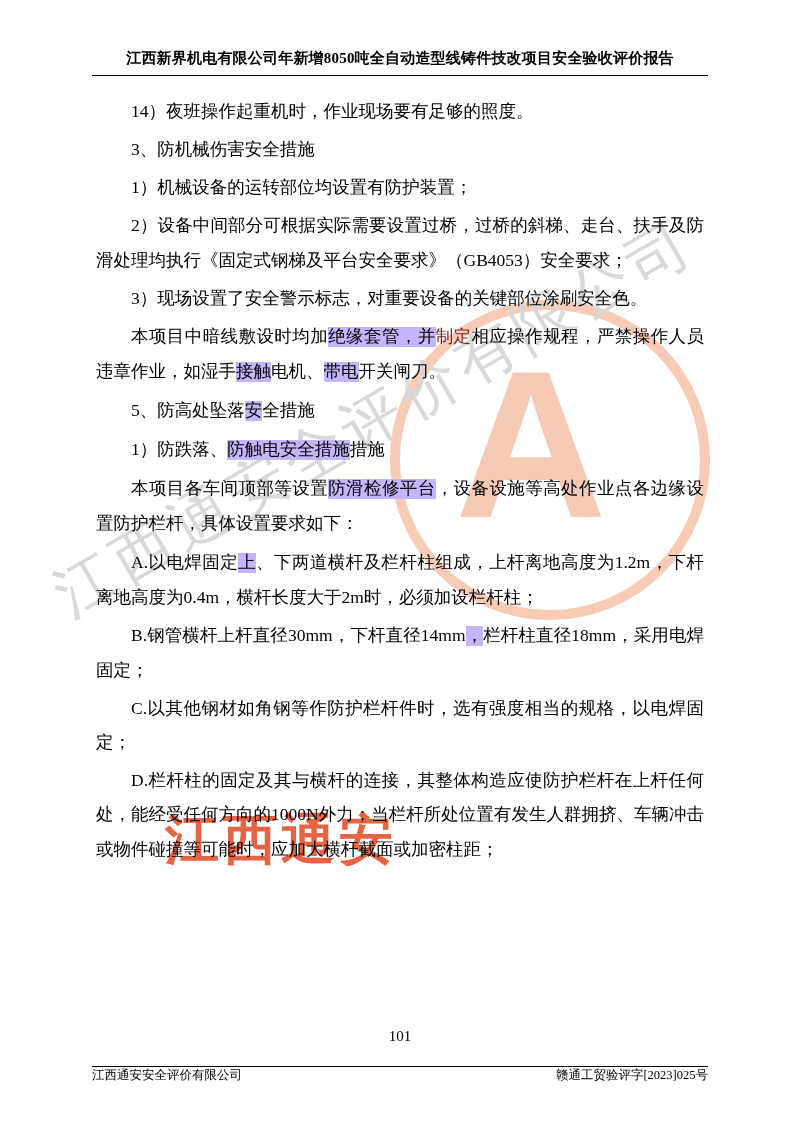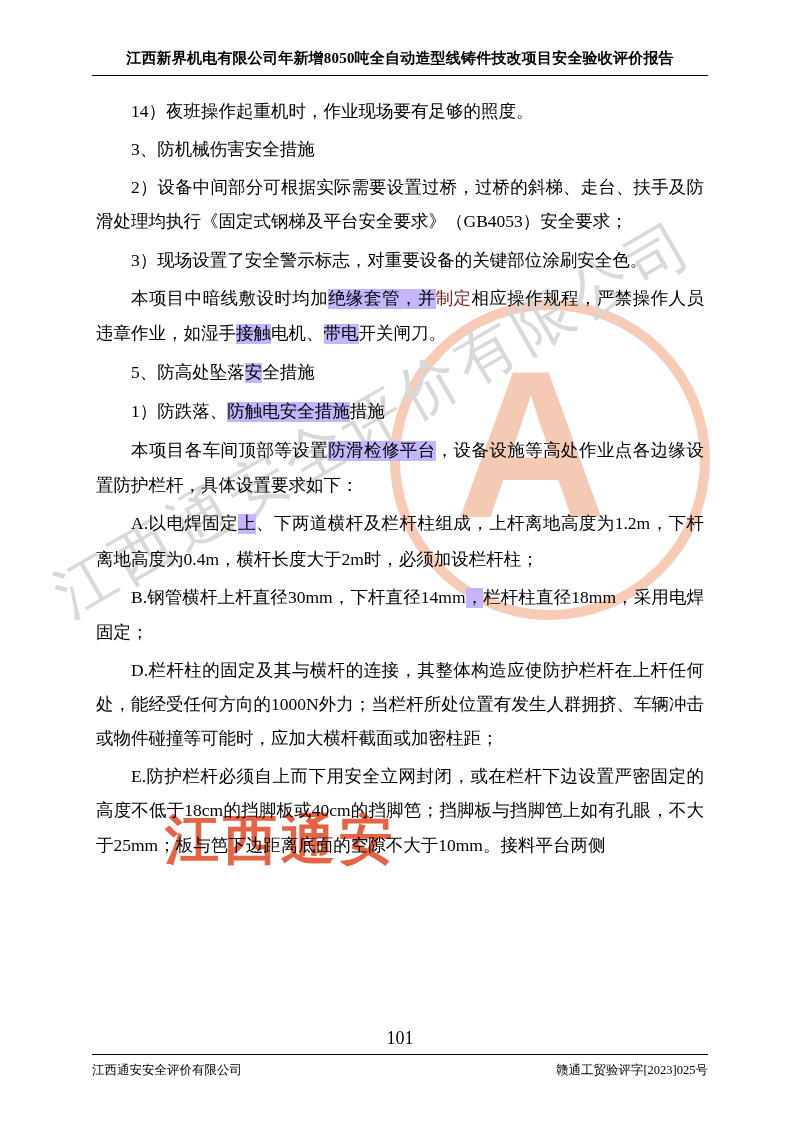--- a/index.html
+++ b/index.html
@@ -120,32 +120,31 @@
 
   
   .footer {
     position: absolute;
     left: 92px;
     top: 1028px;
     width: 616px;
   }
   .footer-pageno {
     text-align: center;
-    font-size: 18px;
+    font-size: 15px;
     font-family: "Liberation Serif", serif;
-    margin-bottom: 5px;
+    margin-bottom: 21px;
   }
   .footer-rule {
     border-top: 1.1px solid #000;
     width: 100%;
   }
   .footer-row {
     display: flex;
     justify-content: space-between;
-    margin-top: 7px;
     font-size: 12.5px;
   }
 </style>
 </head>
 <body>
 
 <div class="page">
 
   <div class="watermark">
     <div class="wm-ring"></div>
@@ -157,30 +156,31 @@
   <div class="content">
 
     <div class="header">
       <div class="header-title">江西新界机电有限公司年新增8050吨全自动造型线铸件技改项目安全验收评价报告</div>
       <div class="header-rule"></div>
     </div>
 
     <div class="body" id="body-root">
         <p class="para indent2">14）夜班操作起重机时，作业现场要有足够的照度。</p>
         <p class="para indent2">3、防机械伤害安全措施</p>
+        <p class="para indent2">1）机械设备的运转部位均设置有防护装置；</p>
         <p class="para indent2">2）设备中间部分可根据实际需要设置过桥，过桥的斜梯、走台、扶手及防滑处理均执行《固定式钢梯及平台安全要求》（GB4053）安全要求；</p>
         <p class="para indent2">3）现场设置了安全警示标志，对重要设备的关键部位涂刷安全色。</p>
         <p class="para indent2"><span>本项目中暗线敷设时均加</span><span class="hl">绝缘套管，并</span><span class="hl-red">制定</span><span>相应操作规程，严禁操作人员违章作业，如湿手</span><span class="hl">接触</span><span>电机、</span><span class="hl">带电</span><span>开关闸刀。</span></p>
         <p class="para indent2"><span>5、防高处坠落</span><span class="hl">安</span><span>全措施</span></p>
         <p class="para indent2"><span>1）防跌落、</span><span class="hl">防触电安全措施</span><span>措施</span></p>
         <p class="para indent2"><span>本项目各车间顶部等设置</span><span class="hl">防滑检修平台</span><span>，设备设施等高处作业点各边缘设置防护栏杆，具体设置要求如下：</span></p>
         <p class="para indent2"><span>A.以电焊固定</span><span class="hl">上</span><span>、下两道横杆及栏杆柱组成，上杆离地高度为1.2m，下杆离地高度为0.4m，横杆长度大于2m时，必须加设栏杆柱；</span></p>
         <p class="para indent2"><span>B.钢管横杆上杆直径30mm，下杆直径14mm</span><span class="hl">，</span><span>栏杆柱直径18mm，采用电焊固定；</span></p>
+        <p class="para indent2">C.以其他钢材如角钢等作防护栏杆件时，选有强度相当的规格，以电焊固定；</p>
         <p class="para indent2">D.栏杆柱的固定及其与横杆的连接，其整体构造应使防护栏杆在上杆任何处，能经受任何方向的1000N外力；当栏杆所处位置有发生人群拥挤、车辆冲击或物件碰撞等可能时，应加大横杆截面或加密柱距；</p>
-        <p class="para indent2">E.防护栏杆必须自上而下用安全立网封闭，或在栏杆下边设置严密固定的高度不低于18cm的挡脚板或40cm的挡脚笆；挡脚板与挡脚笆上如有孔眼，不大于25mm；板与笆下边距离底面的空隙不大于10mm。接料平台两侧</p>
       </div>
 
     <div class="footer">
       <div class="footer-pageno">101</div>
       <div class="footer-rule"></div>
       <div class="footer-row">
         <div>江西通安安全评价有限公司</div>
         <div>赣通工贸验评字[2023]025号</div>
       </div>
     </div>

